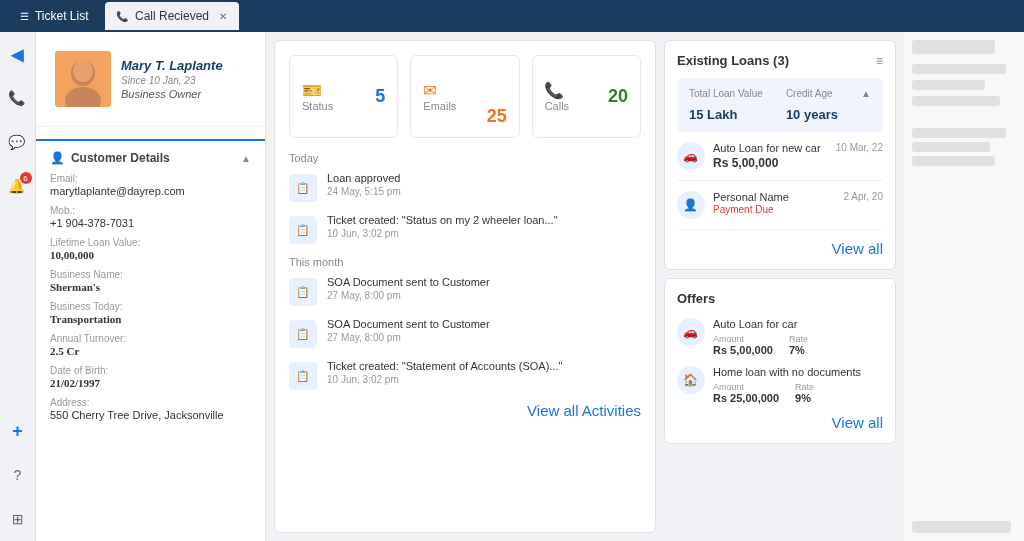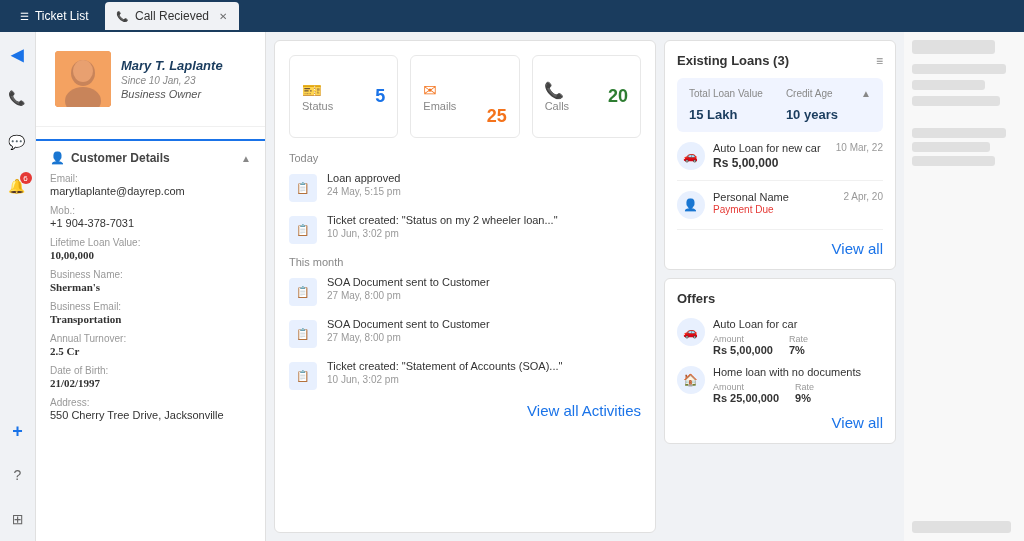--- a/index.html
+++ b/index.html
@@ -179,21 +179,21 @@
 
       <div class="field-label">Mob.:</div>
       <div class="field-value">+1 904-378-7031</div>
 
       <div class="field-label">Lifetime Loan Value:</div>
       <div class="field-value highlight">10,00,000</div>
 
       <div class="field-label">Business Name:</div>
       <div class="field-value highlight">Sherman's</div>
 
-      <div class="field-label">Business Email:</div>
+      <div class="field-label">Business Today:</div>
       <div class="field-value highlight">Transportation</div>
 
       <div class="field-label">Annual Turnover:</div>
       <div class="field-value highlight">2.5 Cr</div>
 
       <div class="field-label">Date of Birth:</div>
       <div class="field-value highlight">21/02/1997</div>
 
       <div class="field-label">Address:</div>
       <div class="field-value">550 Cherry Tree Drive, Jacksonville</div>

